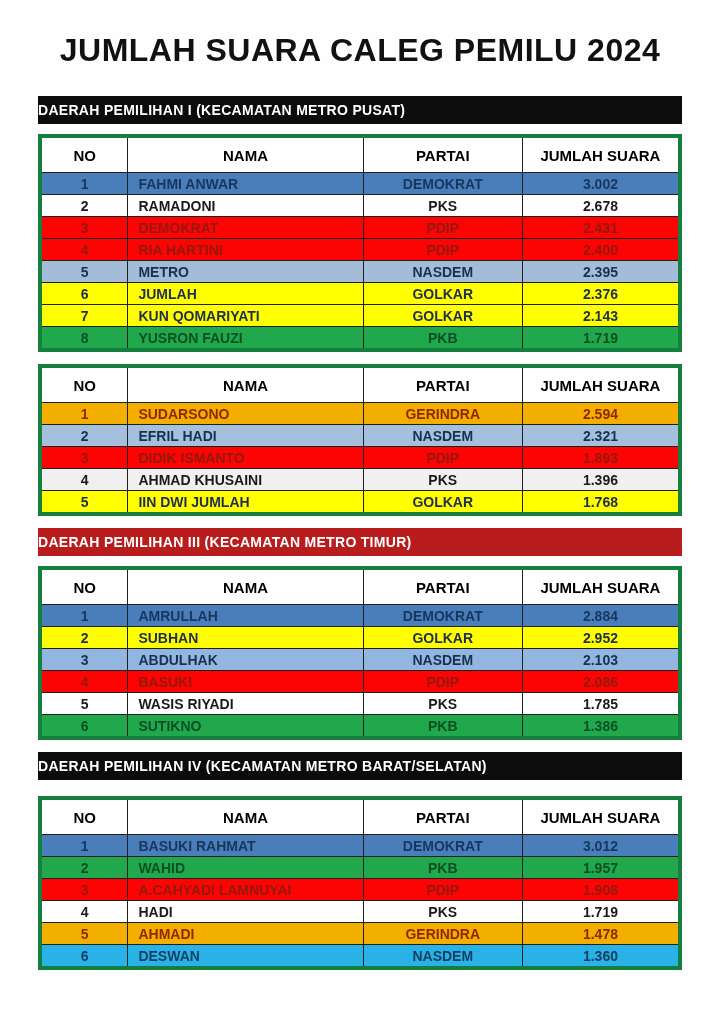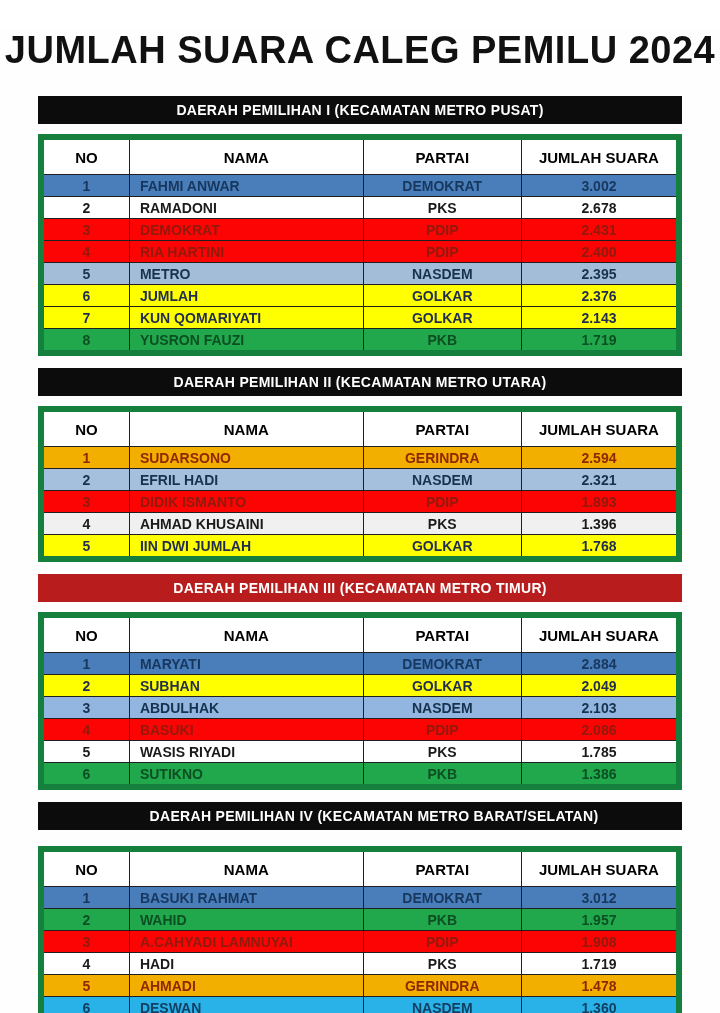--- a/index.html
+++ b/index.html
@@ -11,51 +11,51 @@
     overflow: hidden;
   }
   .page {
     position: relative;
     width: 720px; height: 1013px;
     background: #fefefe;
   }
   .title {
     margin: 30px 0 0 0;
     text-align: center;
-    font-size: 38px;
+    font-size: 32px;
     line-height: 40px;
     font-weight: 700;
     letter-spacing: 0.5px;
     color: #111111;
   }
   #sections { margin-top: 26px; }
   .dapil-section {
     width: 644px;
     margin: 12px auto 0 auto;
   }
   .dapil-section:first-child { margin-top: 0; }
   .banner {
     height: 28px;
     line-height: 28px;
-    text-align: center;
+    text-align: left;
     font-size: 14px;
     font-weight: 700;
     letter-spacing: 0.3px;
   }
   table.results {
     width: 100%;
     border-collapse: collapse;
     margin-top: 10px;
     table-layout: fixed;
   }
   .dapil-section:nth-child(4) table.results { margin-top: 16px; }
   table.results, table.results th, table.results td {
     border: 1px solid #1f1f1f;
   }
-  table.results { border: 6px solid #15803d; }
+  table.results { border: 4px solid #15803d; }
   th {
     height: 34px;
     font-size: 15px;
     font-weight: 700;
     text-align: center;
     background: #ffffff;
     color: #000000;
     padding: 0;
   }
   td {
@@ -144,21 +144,20 @@
     <td class="col-no">8</td>
     <td class="col-nama">YUSRON FAUZI</td>
     <td class="col-partai">PKB</td>
     <td class="col-suara">1.719</td>
   </tr>
 </tbody>
     </table>
   </section>
 
   <section class="dapil-section">
-    <div class="banner" style="background: rgb(12, 12, 12); color: rgb(255, 255, 255);">DAERAH PEMILIHAN II (KECAMATAN METRO UTARA)</div>
     <table class="results">
       <thead>
         <tr>
           <th class="col-no">NO</th>
           <th class="col-nama">NAMA</th>
           <th class="col-partai">PARTAI</th>
           <th class="col-suara">JUMLAH SUARA</th>
         </tr>
       </thead>
       <tbody>
@@ -207,30 +206,30 @@
         <tr>
           <th class="col-no">NO</th>
           <th class="col-nama">NAMA</th>
           <th class="col-partai">PARTAI</th>
           <th class="col-suara">JUMLAH SUARA</th>
         </tr>
       </thead>
       <tbody>
   <tr style="background: rgb(74, 126, 187); color: rgb(23, 55, 93);">
     <td class="col-no">1</td>
-    <td class="col-nama">MARYATI</td>
+    <td class="col-nama">AMRULLAH</td>
     <td class="col-partai">DEMOKRAT</td>
     <td class="col-suara">2.884</td>
   </tr>
 
   <tr style="background: rgb(255, 255, 0); color: rgb(31, 45, 80);">
     <td class="col-no">2</td>
     <td class="col-nama">SUBHAN</td>
     <td class="col-partai">GOLKAR</td>
-    <td class="col-suara">2.049</td>
+    <td class="col-suara">2.952</td>
   </tr>
 
   <tr style="background: rgb(146, 182, 224); color: rgb(22, 50, 79);">
     <td class="col-no">3</td>
     <td class="col-nama">ABDULHAK</td>
     <td class="col-partai">NASDEM</td>
     <td class="col-suara">2.103</td>
   </tr>
 
   <tr style="background: rgb(253, 4, 4); color: rgb(145, 26, 12);">
@@ -251,21 +250,21 @@
     <td class="col-no">6</td>
     <td class="col-nama">SUTIKNO</td>
     <td class="col-partai">PKB</td>
     <td class="col-suara">1.386</td>
   </tr>
 </tbody>
     </table>
   </section>
 
   <section class="dapil-section">
-    <div class="banner" style="background: rgb(12, 12, 12); color: rgb(255, 255, 255); padding-left: 28px;">DAERAH PEMILIHAN IV (KECAMATAN METRO BARAT/SELATAN)</div>
+    <div class="banner" style="background: rgb(12, 12, 12); color: rgb(255, 255, 255);">DAERAH PEMILIHAN IV (KECAMATAN METRO BARAT/SELATAN)</div>
     <table class="results">
       <thead>
         <tr>
           <th class="col-no">NO</th>
           <th class="col-nama">NAMA</th>
           <th class="col-partai">PARTAI</th>
           <th class="col-suara">JUMLAH SUARA</th>
         </tr>
       </thead>
       <tbody>

